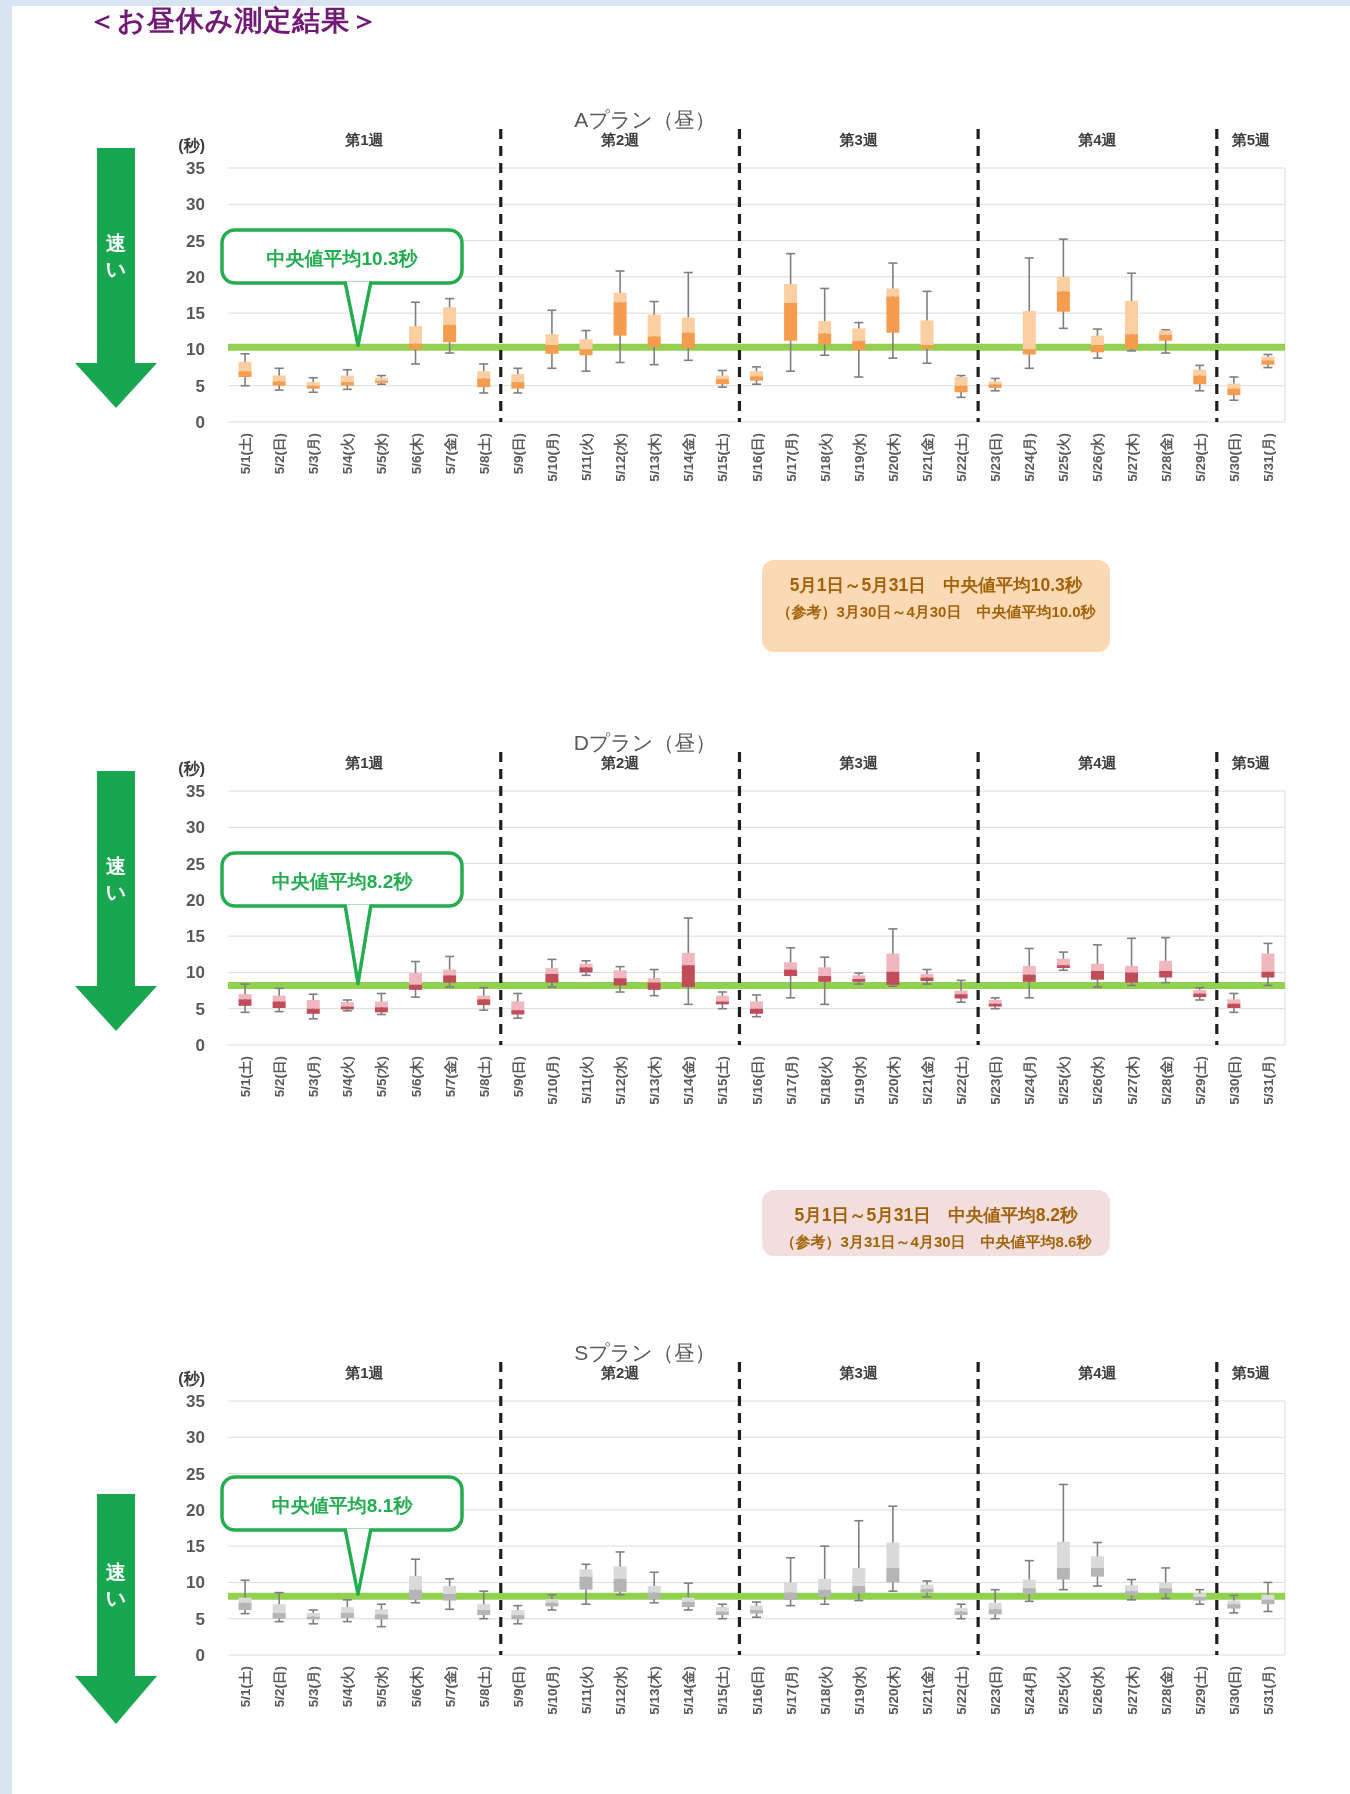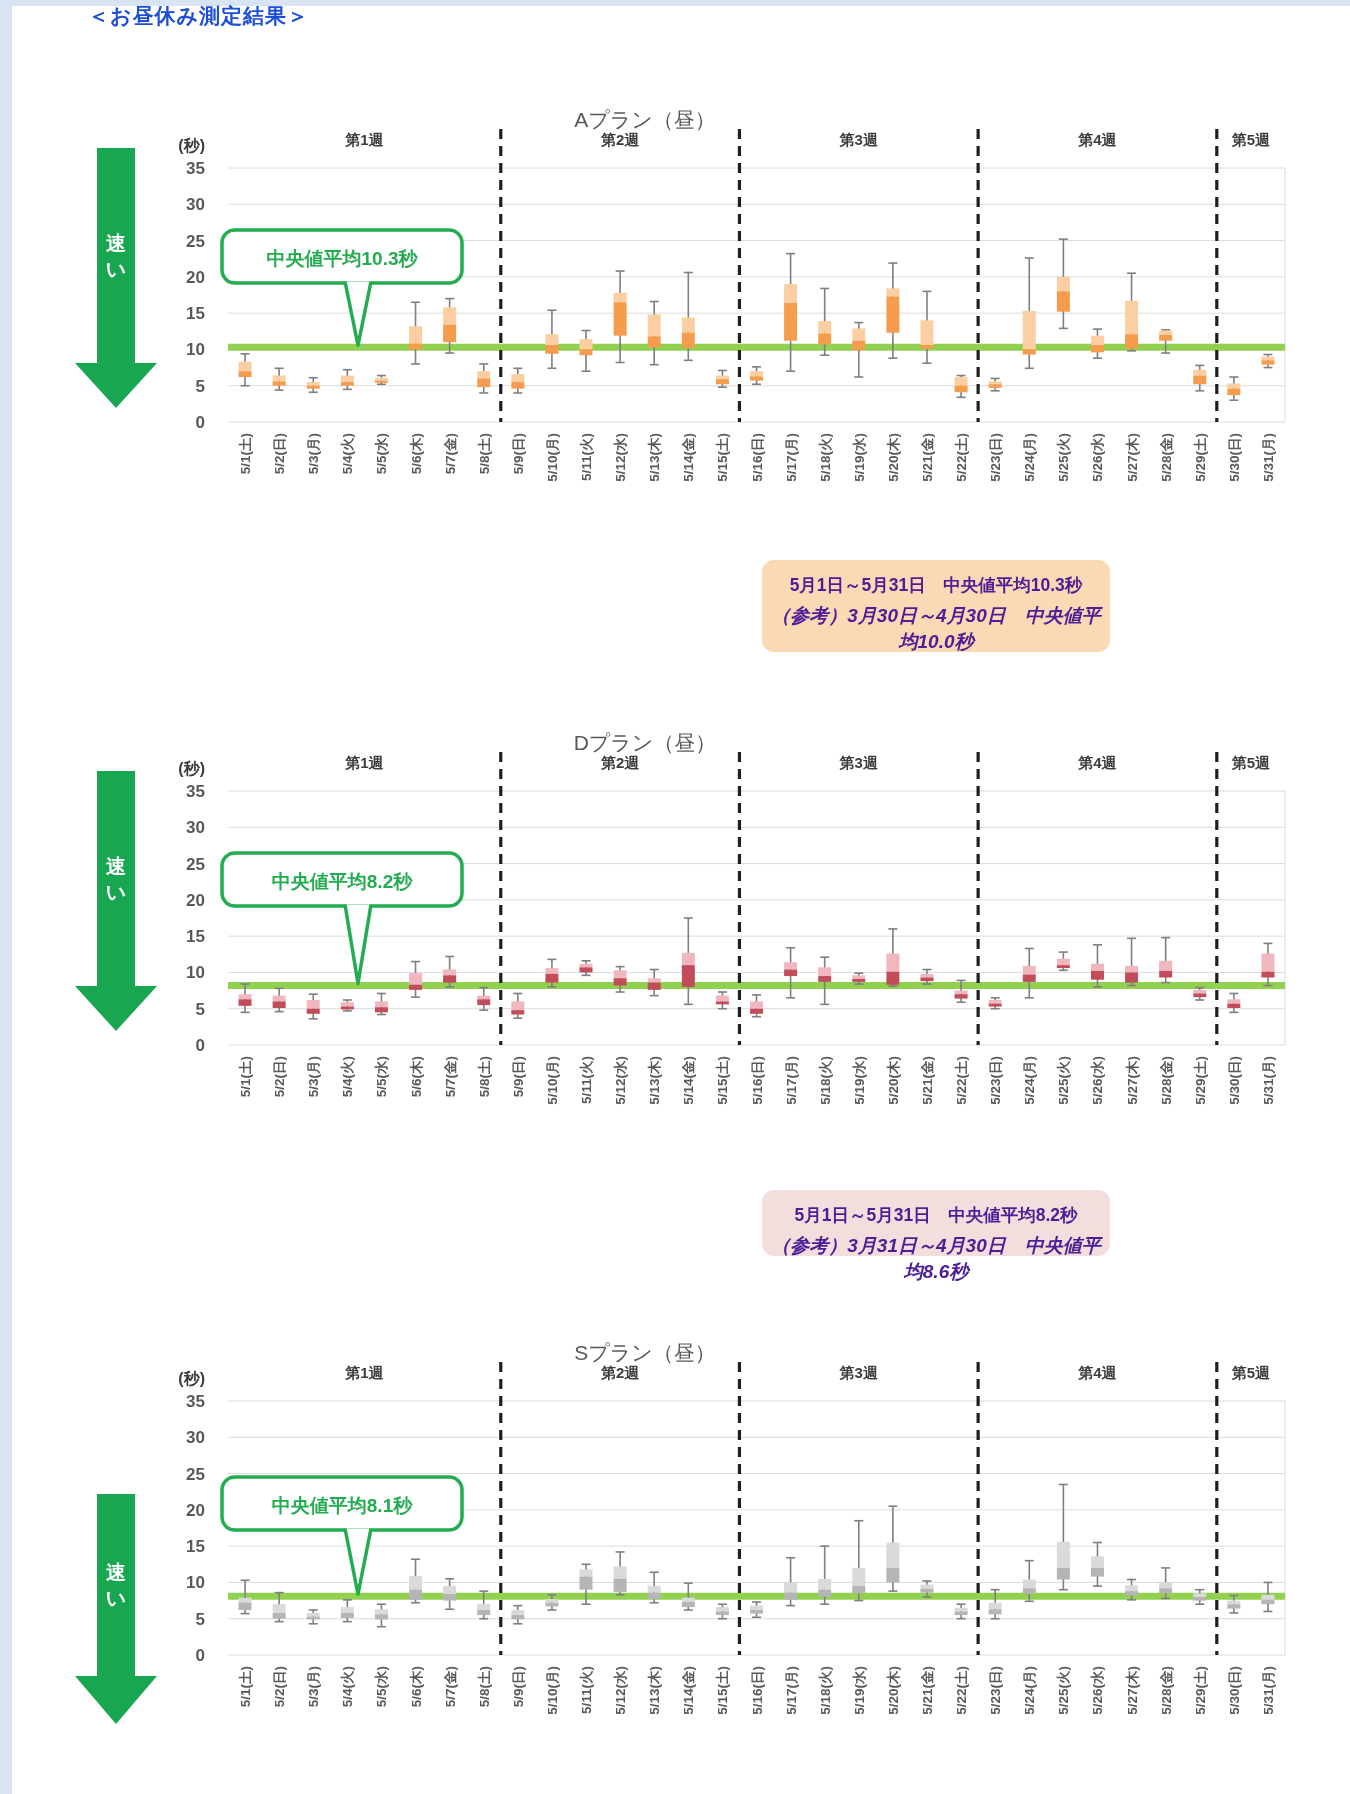--- a/index.html
+++ b/index.html
@@ -4,30 +4,30 @@
 <style>
   html,body{margin:0;padding:0;}
   body{
     width:1350px;height:1794px;overflow:hidden;position:relative;background:#ffffff;
     font-family:"Liberation Sans","DejaVu Sans",sans-serif;
   }
   .frame-left{position:absolute;left:0;top:0;width:12px;height:1794px;background:#d9e4f2;}
   .frame-top{position:absolute;left:0;top:0;width:1350px;height:6px;background:#d9e4f2;}
   .page-title{
     position:absolute;left:88px;top:2px;margin:0;
-    font-size:21px;font-weight:bold;color:#1d4ed8;letter-spacing:1px;
+    font-size:28px;font-weight:bold;color:#701a75;letter-spacing:1px;
   }
   section.chart-block{position:absolute;left:0;width:1350px;}
   svg.chart-svg{display:block;}
   .summary{
     position:absolute;left:762px;width:348px;border-radius:12px;
-    text-align:center;color:#4c1d95;font-weight:bold;
+    text-align:center;color:#a16207;font-weight:bold;
   }
   .summary .s1{font-size:17.5px;margin-top:13px;}
-  .summary .s2{font-size:19px;margin-top:6px;font-style:italic;}
+  .summary .s2{font-size:15px;margin-top:6px;}
 </style>
 </head>
 <body>
 
 <div class="frame-left"></div>
 <div class="frame-top"></div>
 
 <h1 class="page-title">＜お昼休み測定結果＞</h1>
 
 <section class="chart-block" style="top:93px;height:465px">

